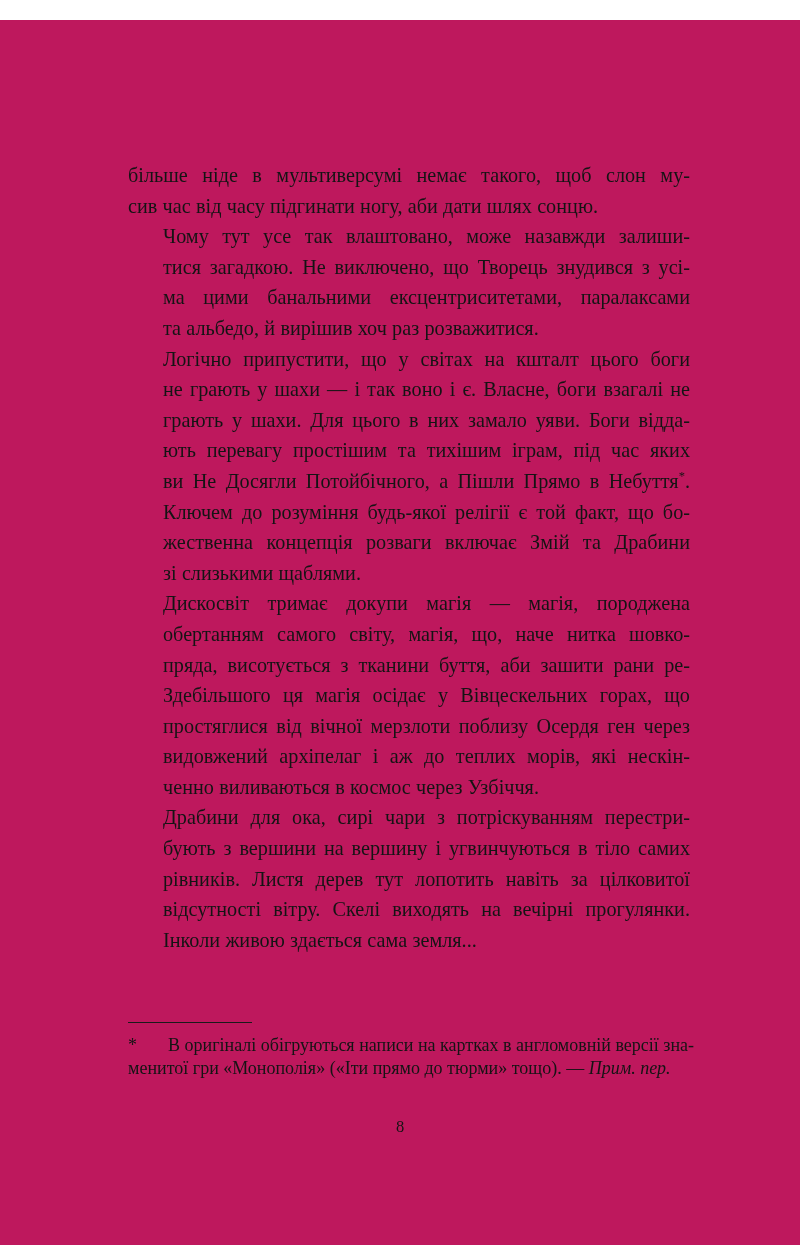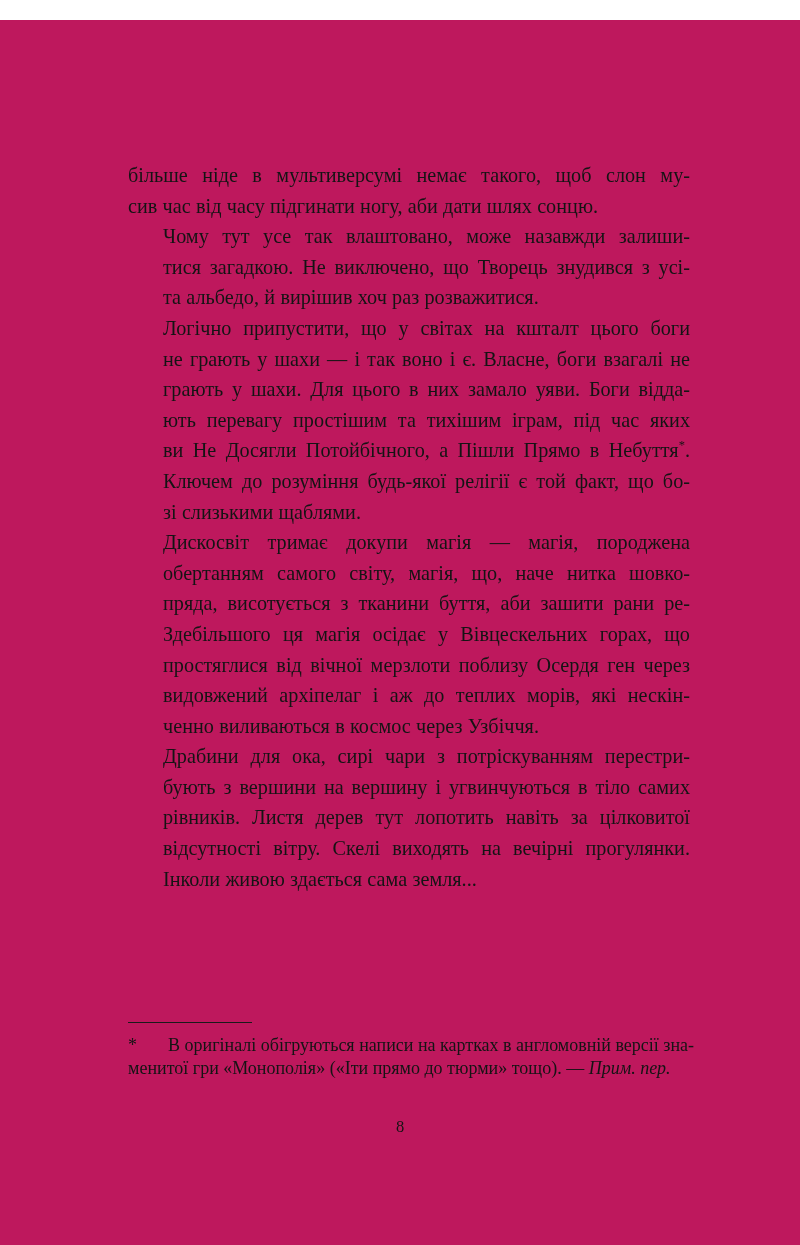--- a/index.html
+++ b/index.html
@@ -105,30 +105,32 @@
   <div class="textblock">
 
     <p class="para first">
       <span class="ln j">більше ніде в мультиверсумі немає такого, щоб слон му-</span>
       <span class="ln">сив час від часу підгинати ногу, аби дати шлях сонцю.</span>
     </p>
 
     <p class="para">
       <span class="ln j" style="text-indent:35px">Чому тут усе так влаштовано, може назавжди залиши-</span>
       <span class="ln j">тися загадкою. Не виключено, що Творець знудився з усі-</span>
+      <span class="ln j">ма цими банальними ексцентриситетами, паралаксами</span>
       <span class="ln">та альбедо, й вирішив хоч раз розважитися.</span>
     </p>
 
     <p class="para">
       <span class="ln j" style="text-indent:35px">Логічно припустити, що у світах на кшталт цього боги</span>
       <span class="ln j">не грають у шахи — і так воно і є. Власне, боги взагалі не</span>
       <span class="ln j">грають у шахи. Для цього в них замало уяви. Боги відда-</span>
       <span class="ln j">ють перевагу простішим та тихішим іграм, під час яких</span>
       <span class="ln j">ви Не Досягли Потойбічного, а Пішли Прямо в Небуття<span class="fnmark">*</span>.</span>
       <span class="ln j">Ключем до розуміння будь-якої релігії є той факт, що бо-</span>
+      <span class="ln j">жественна концепція розваги включає Змій та Драбини</span>
       <span class="ln">зі слизькими щаблями.</span>
     </p>
 
     <p class="para">
       <span class="ln j" style="text-indent:35px">Дискосвіт тримає докупи магія — магія, породжена</span>
       <span class="ln j">обертанням самого світу, магія, що, наче нитка шовко-</span>
       <span class="ln j">пряда, висотується з тканини буття, аби зашити рани ре-</span>
     </p>
 
     <p class="para">

